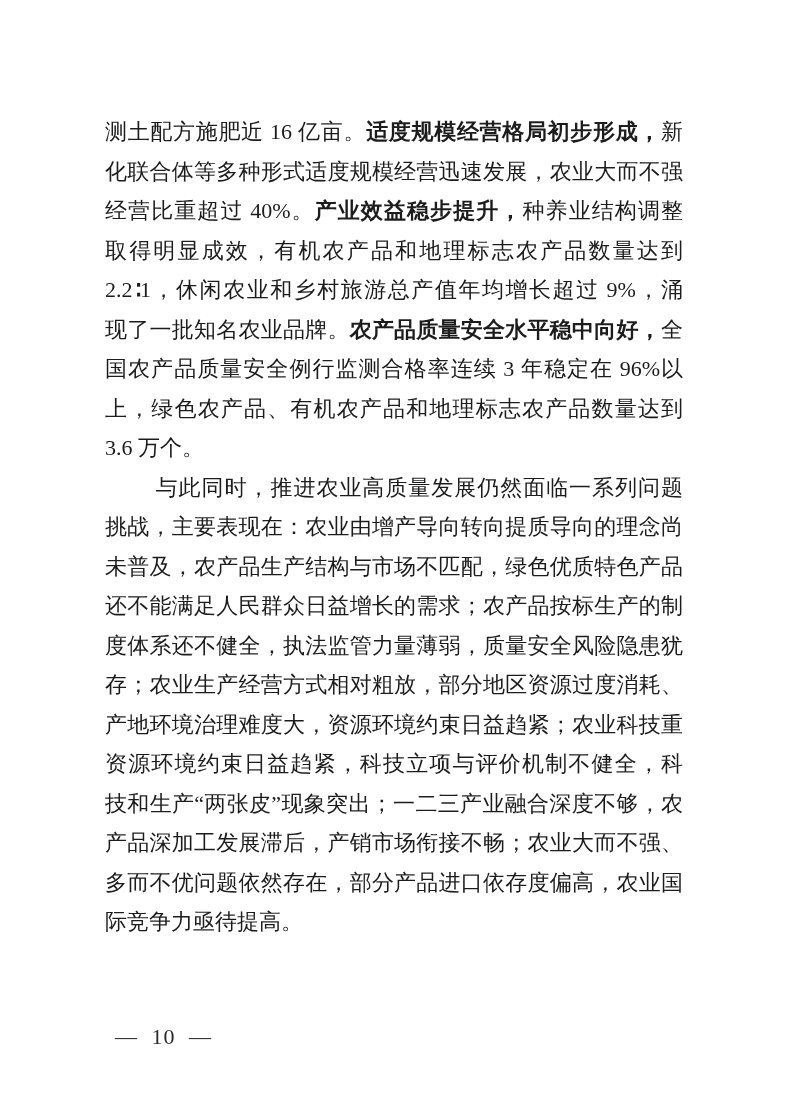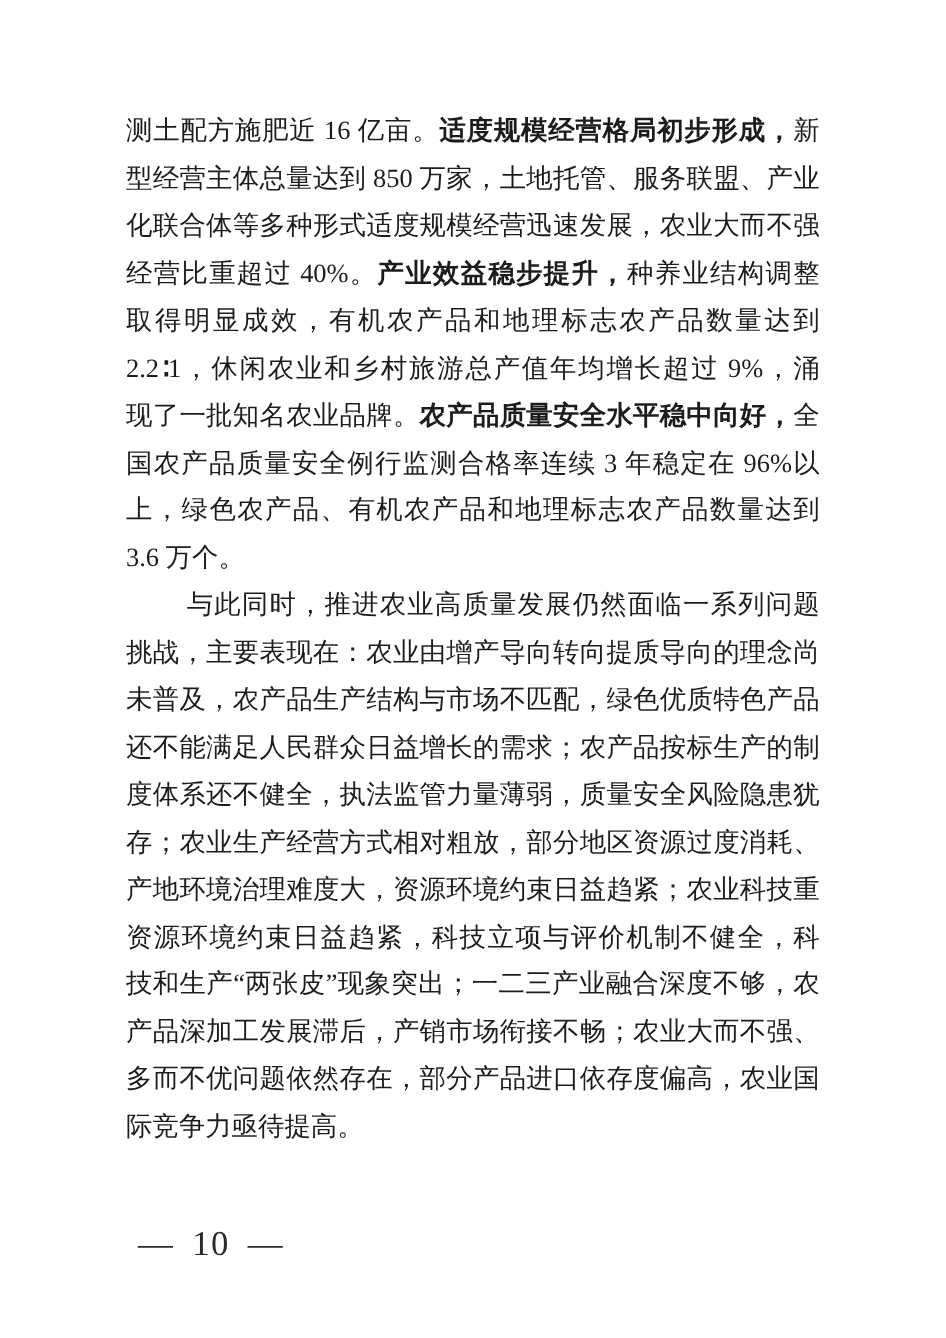--- a/index.html
+++ b/index.html
@@ -13,21 +13,21 @@
     position: relative;
     width: 788px;
     height: 1115px;
     background: #ffffff;
     overflow: hidden;
     color: #1c1c1c;
   }
   .content {
     position: absolute;
     left: 105px;
-    top: 89px;
+    top: 112px;
     width: 578px;
   }
   .paragraph { width: 100%; }
   .line {
     font-size: 22px;
     line-height: 39.5px;
     height: 39.5px;
     text-align: justify;
     text-align-last: justify;
     text-justify: inter-character;
@@ -41,35 +41,34 @@
   .line.indent {
     text-indent: 2.3em;
   }
   .seg.bold {
     font-weight: bold;
   }
   .footer {
     position: absolute;
     left: 115px;
     top: 1025px;
-    font-size: 29px;
+    font-size: 22px;
     line-height: 24px;
     color: #2a2a2a;
     letter-spacing: 1px;
     word-spacing: 7px;
   }
 </style>
 </head>
 <body>
 
 <div class="page">
   <div class="content">
       <div class="paragraph">
         <div class="line"><span class="seg">测土配方施肥近 16 亿亩。</span><span class="seg bold">适度规模经营格局初步形成，</span><span class="seg">新</span></div>
-        <div class="line"><span class="seg">型经营主体总量达到 850 万家，土地托管、服务联盟、产业</span></div>
         <div class="line"><span class="seg">化联合体等多种形式适度规模经营迅速发展，农业大而不强</span></div>
         <div class="line"><span class="seg">经营比重超过 40%。</span><span class="seg bold">产业效益稳步提升，</span><span class="seg">种养业结构调整</span></div>
         <div class="line"><span class="seg">取得明显成效，有机农产品和地理标志农产品数量达到</span></div>
         <div class="line"><span class="seg">2.2∶1，休闲农业和乡村旅游总产值年均增长超过 9%，涌</span></div>
         <div class="line"><span class="seg">现了一批知名农业品牌。</span><span class="seg bold">农产品质量安全水平稳中向好，</span><span class="seg">全</span></div>
         <div class="line"><span class="seg">国农产品质量安全例行监测合格率连续 3 年稳定在 96%以</span></div>
         <div class="line"><span class="seg">上，绿色农产品、有机农产品和地理标志农产品数量达到</span></div>
         <div class="line last"><span class="seg">3.6 万个。</span></div>
       </div>
       <div class="paragraph">

